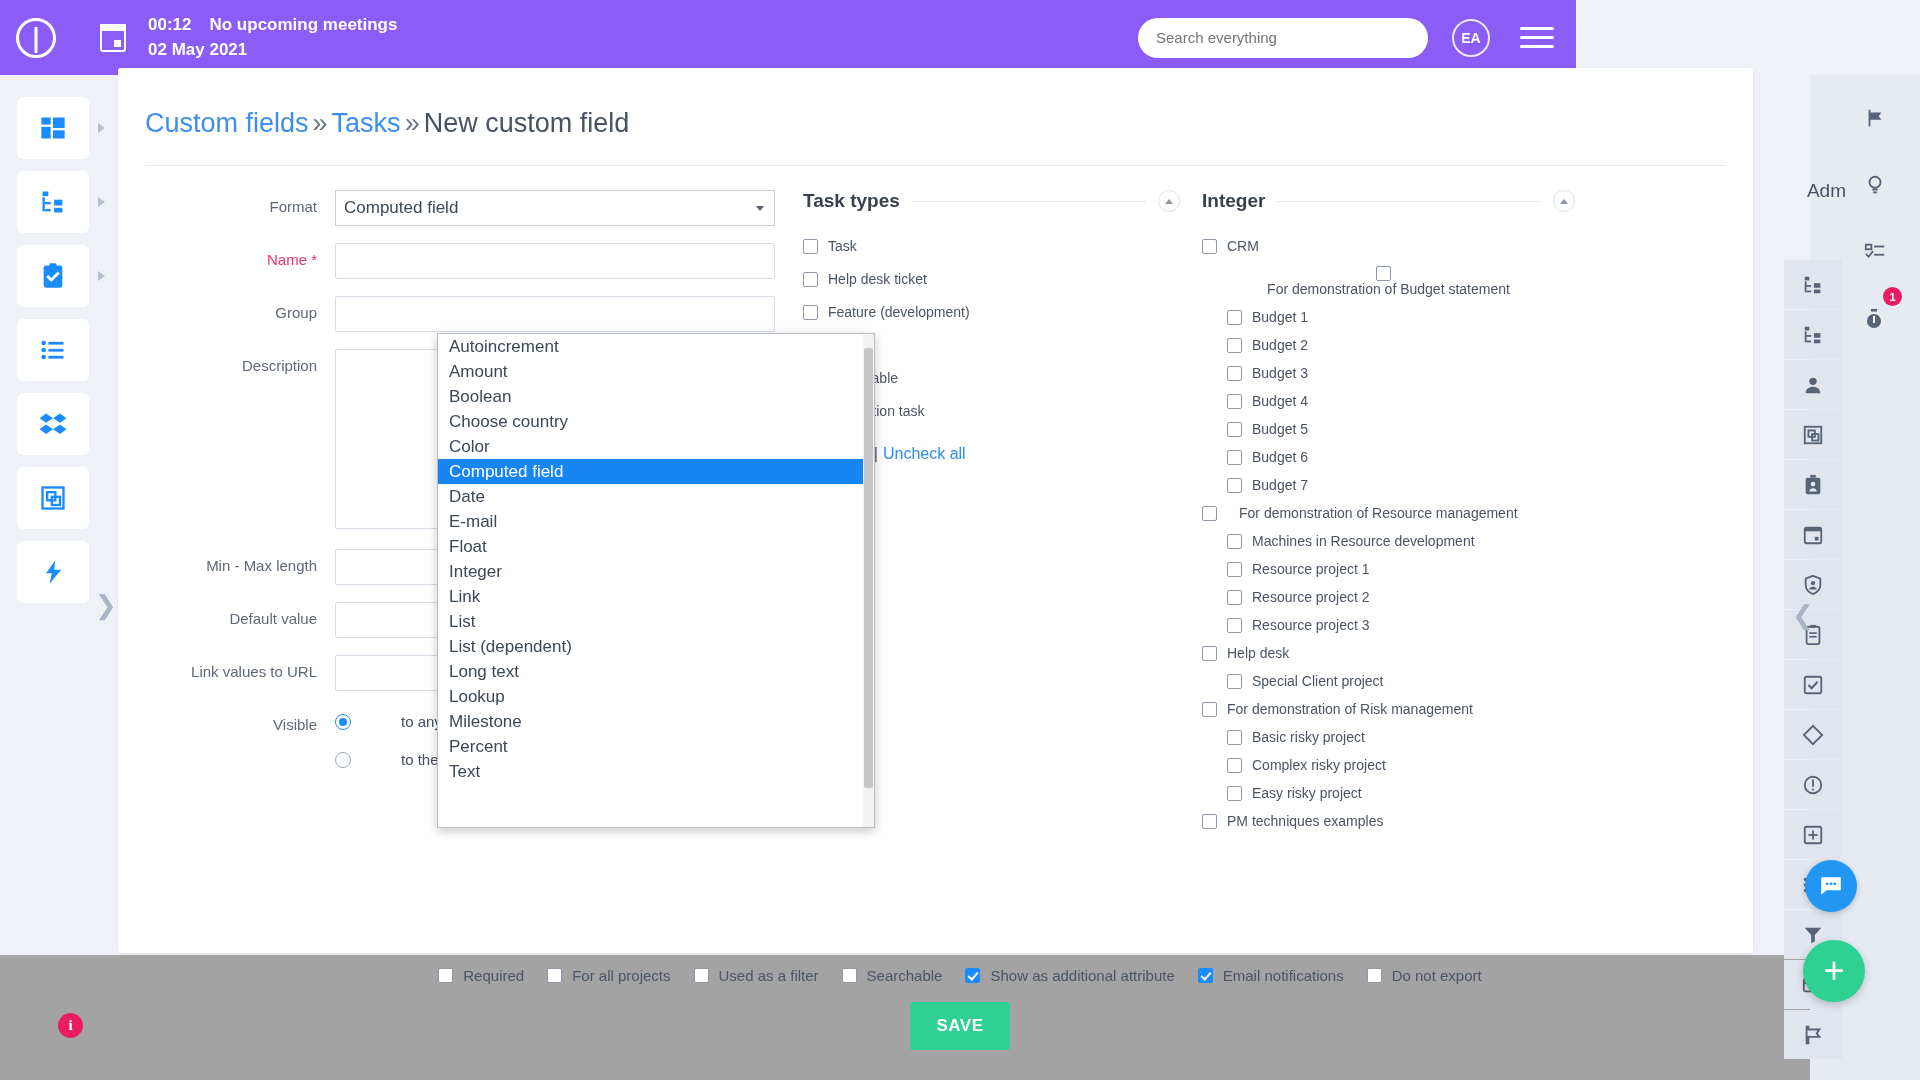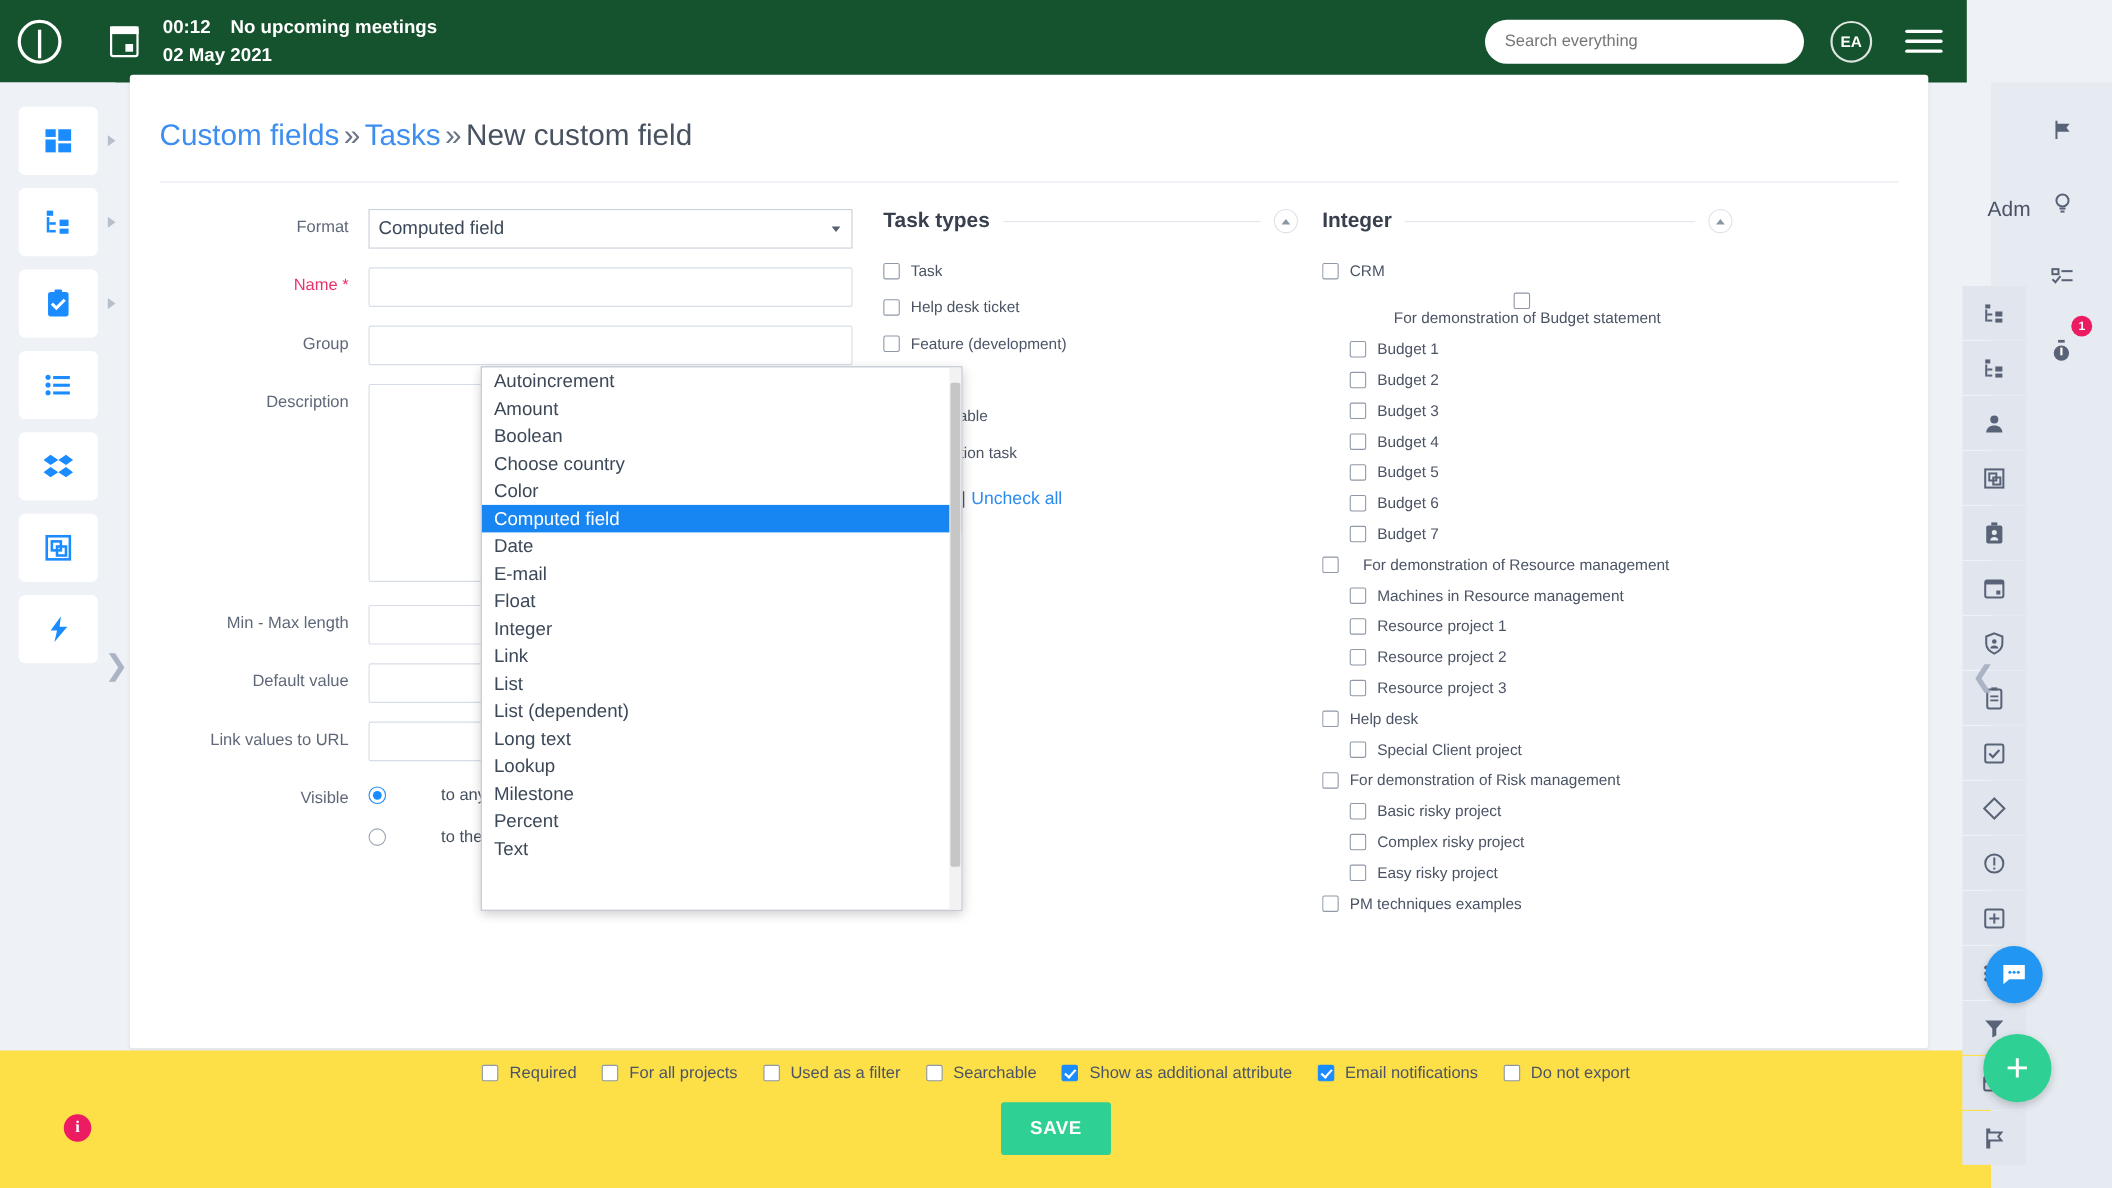--- a/index.html
+++ b/index.html
@@ -6,22 +6,22 @@
   html, body { margin:0; padding:0; }
   body {
     width:1920px; height:1080px; overflow:hidden;
     font-family:"Liberation Sans", sans-serif;
     background:#eef1f6; color:#3c4858;
     font-size:15px;
   }
 
   
   .topbar {
-    position:absolute; top:0; left:0; width:1788px; height:75px;
-    background:#14532d; display:flex; align-items:center;
+    position:absolute; top:0; left:0; width:1576px; height:75px;
+    background:#8b5cf6; display:flex; align-items:center;
   }
   .logo-wrap { width:72px; display:flex; justify-content:center; align-items:center; }
   .logo { width:40px; height:40px; border:3px solid #fff; border-radius:50%; position:relative; }
   .logo:after { content:""; position:absolute; left:50%; top:6px; width:3px; height:26px;
                 background:#fff; transform:translateX(-50%); }
   .cal-icon { width:26px; height:28px; border:2.5px solid #fff; border-radius:3px; position:relative; margin-left:28px;}
   .cal-icon:before { content:""; position:absolute; left:-2px; top:-2px; width:26px; height:7px; background:#fff; }
   .cal-icon:after { content:""; position:absolute; right:3px; bottom:3px; width:7px; height:7px; background:#fff; }
   .meet-info { margin-left:22px; color:#fff; line-height:1.45; }
   .meet-line1 { font-size:17px; font-weight:bold; }
@@ -137,21 +137,21 @@
   .cb-label { font-size:14px; color:#4b5465; white-space:nowrap; }
   .check-links { margin-top:26px; font-size:16px; }
   .check-links a { color:#2d8cf0; text-decoration:none; cursor:pointer; }
   .check-links .pipe { color:#4d5564; margin:0 5px; }
   .proj-list { position:relative; max-height:640px; overflow:hidden; }
   .proj-row { display:flex; align-items:center; margin-bottom:12px; }
   .proj-row.indent { padding-left:25px; }
 
   
   .footer {
-    position:absolute; bottom:0; left:0; width:1920px; height:125px; background:#fde047;
+    position:absolute; bottom:0; left:0; width:1920px; height:125px; background:#a3a3a3;
   }
   .foot-checks { display:flex; justify-content:center; align-items:center; padding-top:12px; gap:23px; }
   .foot-checks .cb-row { margin-bottom:0; }
   .foot-checks .cb-label { font-size:15px; }
   .save-btn {
     display:block; margin:18px auto 0 auto; width:100px; height:48px;
     background:#2fd093; color:#fff; border:none; border-radius:3px;
     font-size:17px; font-weight:bold; letter-spacing:.5px; cursor:pointer;
     font-family:"Liberation Sans", sans-serif;
   }
@@ -415,21 +415,21 @@
           <div class="proj-row indent" style="display: flex; align-items: center;">
             <span class="cb"></span>
             <span class="cb-label">Budget 7</span>
           </div>
           <div class="proj-row" style="display: flex; align-items: center; gap: 12px;">
             <span class="cb"></span>
             <span class="cb-label">For demonstration of Resource management</span>
           </div>
           <div class="proj-row indent" style="display: flex; align-items: center;">
             <span class="cb"></span>
-            <span class="cb-label">Machines in Resource management</span>
+            <span class="cb-label">Machines in Resource development</span>
           </div>
           <div class="proj-row indent" style="display: flex; align-items: center;">
             <span class="cb"></span>
             <span class="cb-label">Resource project 1</span>
           </div>
           <div class="proj-row indent" style="display: flex; align-items: center;">
             <span class="cb"></span>
             <span class="cb-label">Resource project 2</span>
           </div>
           <div class="proj-row indent" style="display: flex; align-items: center;">

